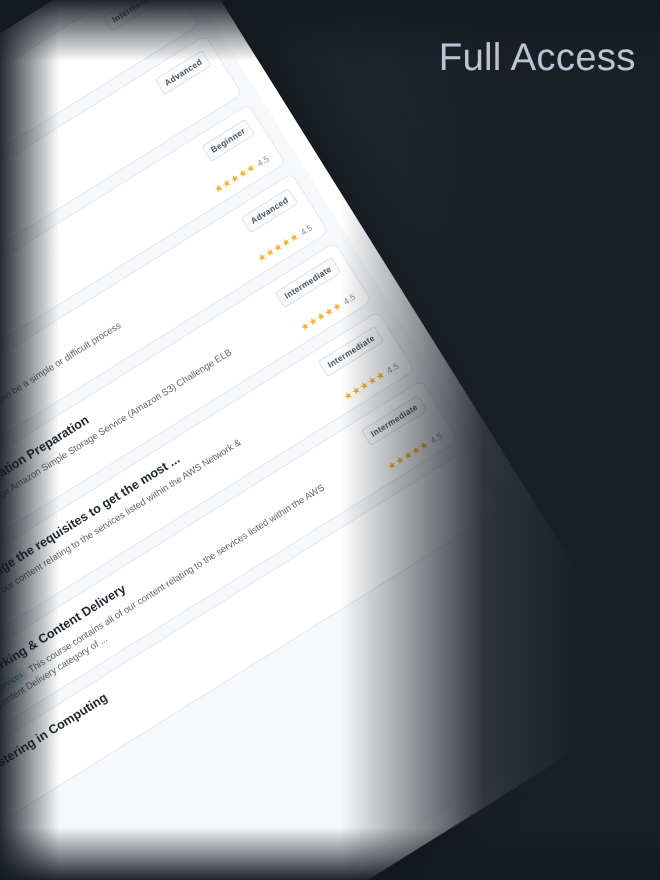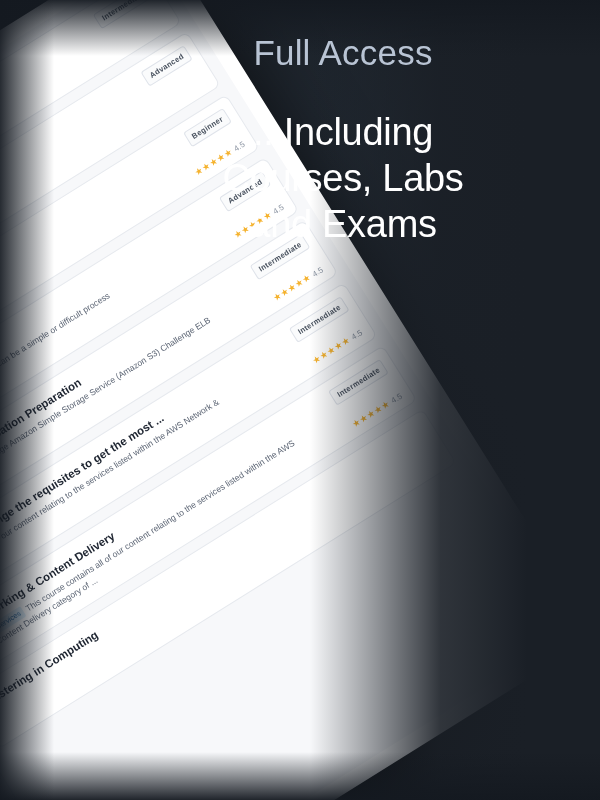--- a/index.html
+++ b/index.html
@@ -17,24 +17,24 @@
   .screen {
     position: absolute;
     inset: 0;
     background: radial-gradient(120% 90% at 72% 18%, #222a33 0%, #1a1f26 45%, #141920 100%);
     overflow: hidden;
   }
 
   
   .headline-block {
     position: absolute;
-    right: 42px;
+    right: 22px;
     top: 34px;
     width: 430px;
-    text-align: center;
+    text-align: right;
     z-index: 40;
   }
   .kicker {
     color: #b9c4d4;
     font-size: 35px;
     font-weight: 400;
     letter-spacing: 0.2px;
     line-height: 1.1;
     margin-bottom: 36px;
   }
@@ -257,20 +257,15 @@
         </div>
       </div>
     </div>
   </div>
 
   <div class="right-fade"></div>
   <div class="vignette"></div>
 
   <div class="headline-block">
     <div class="kicker">Full Access</div>
-    <div class="subhead">
-      <span class="l1">...Including</span>
-      <span class="l2">Courses, Labs</span>
-      <span class="l3">and Exams</span>
-    </div>
   </div>
 
 </div>
 
 </body></html>

